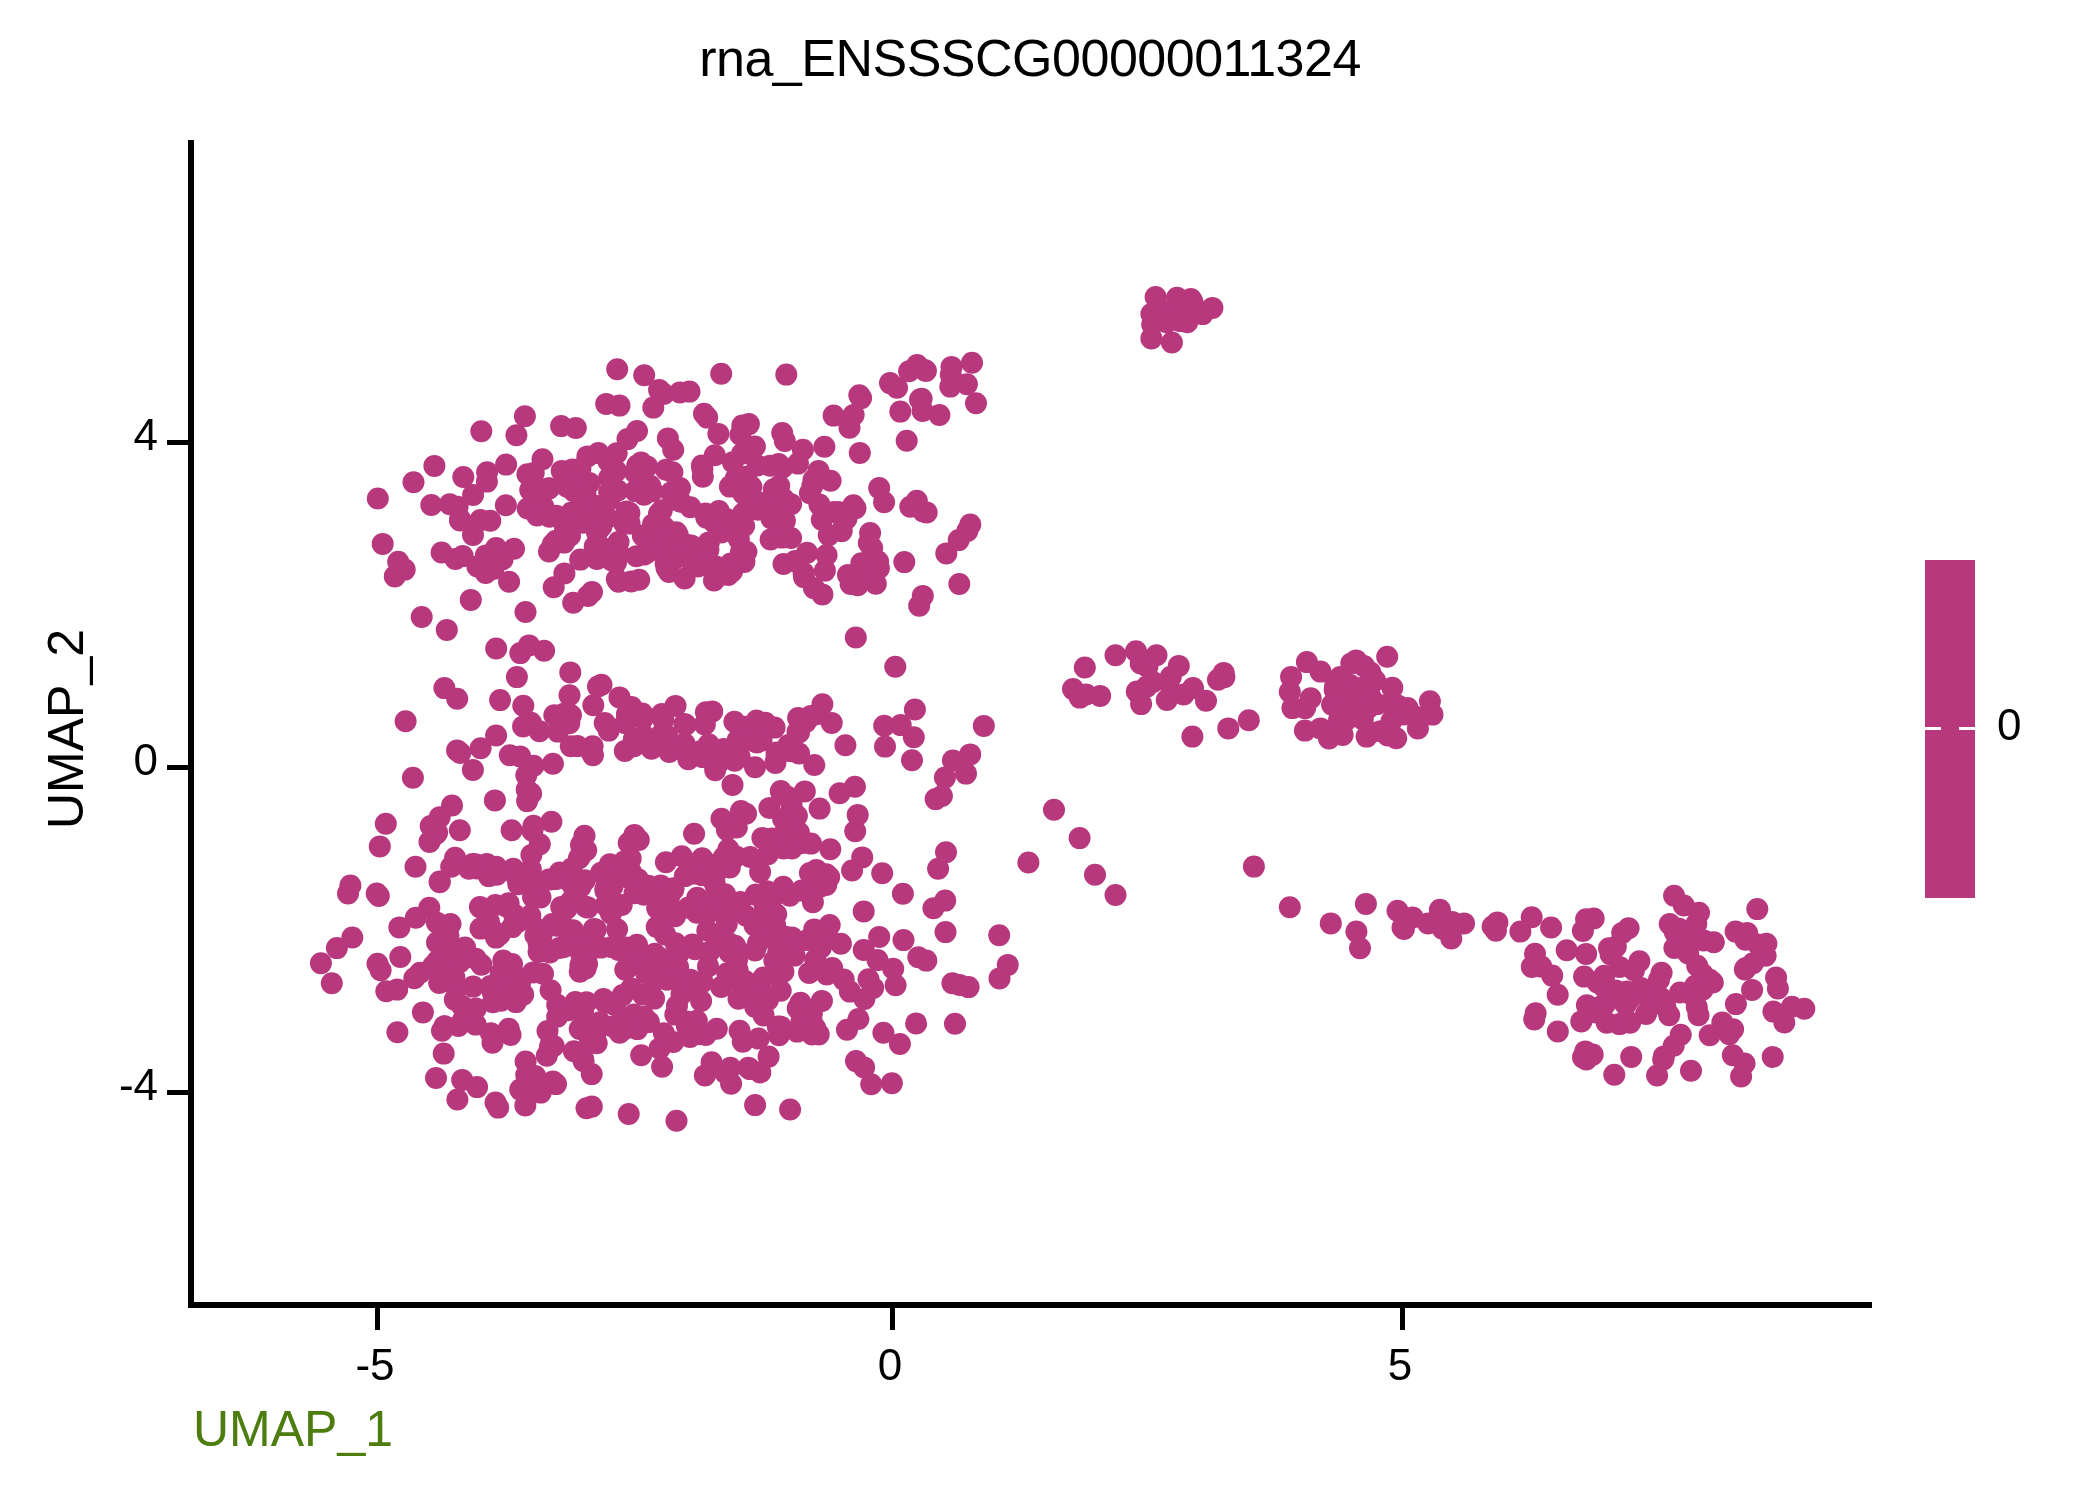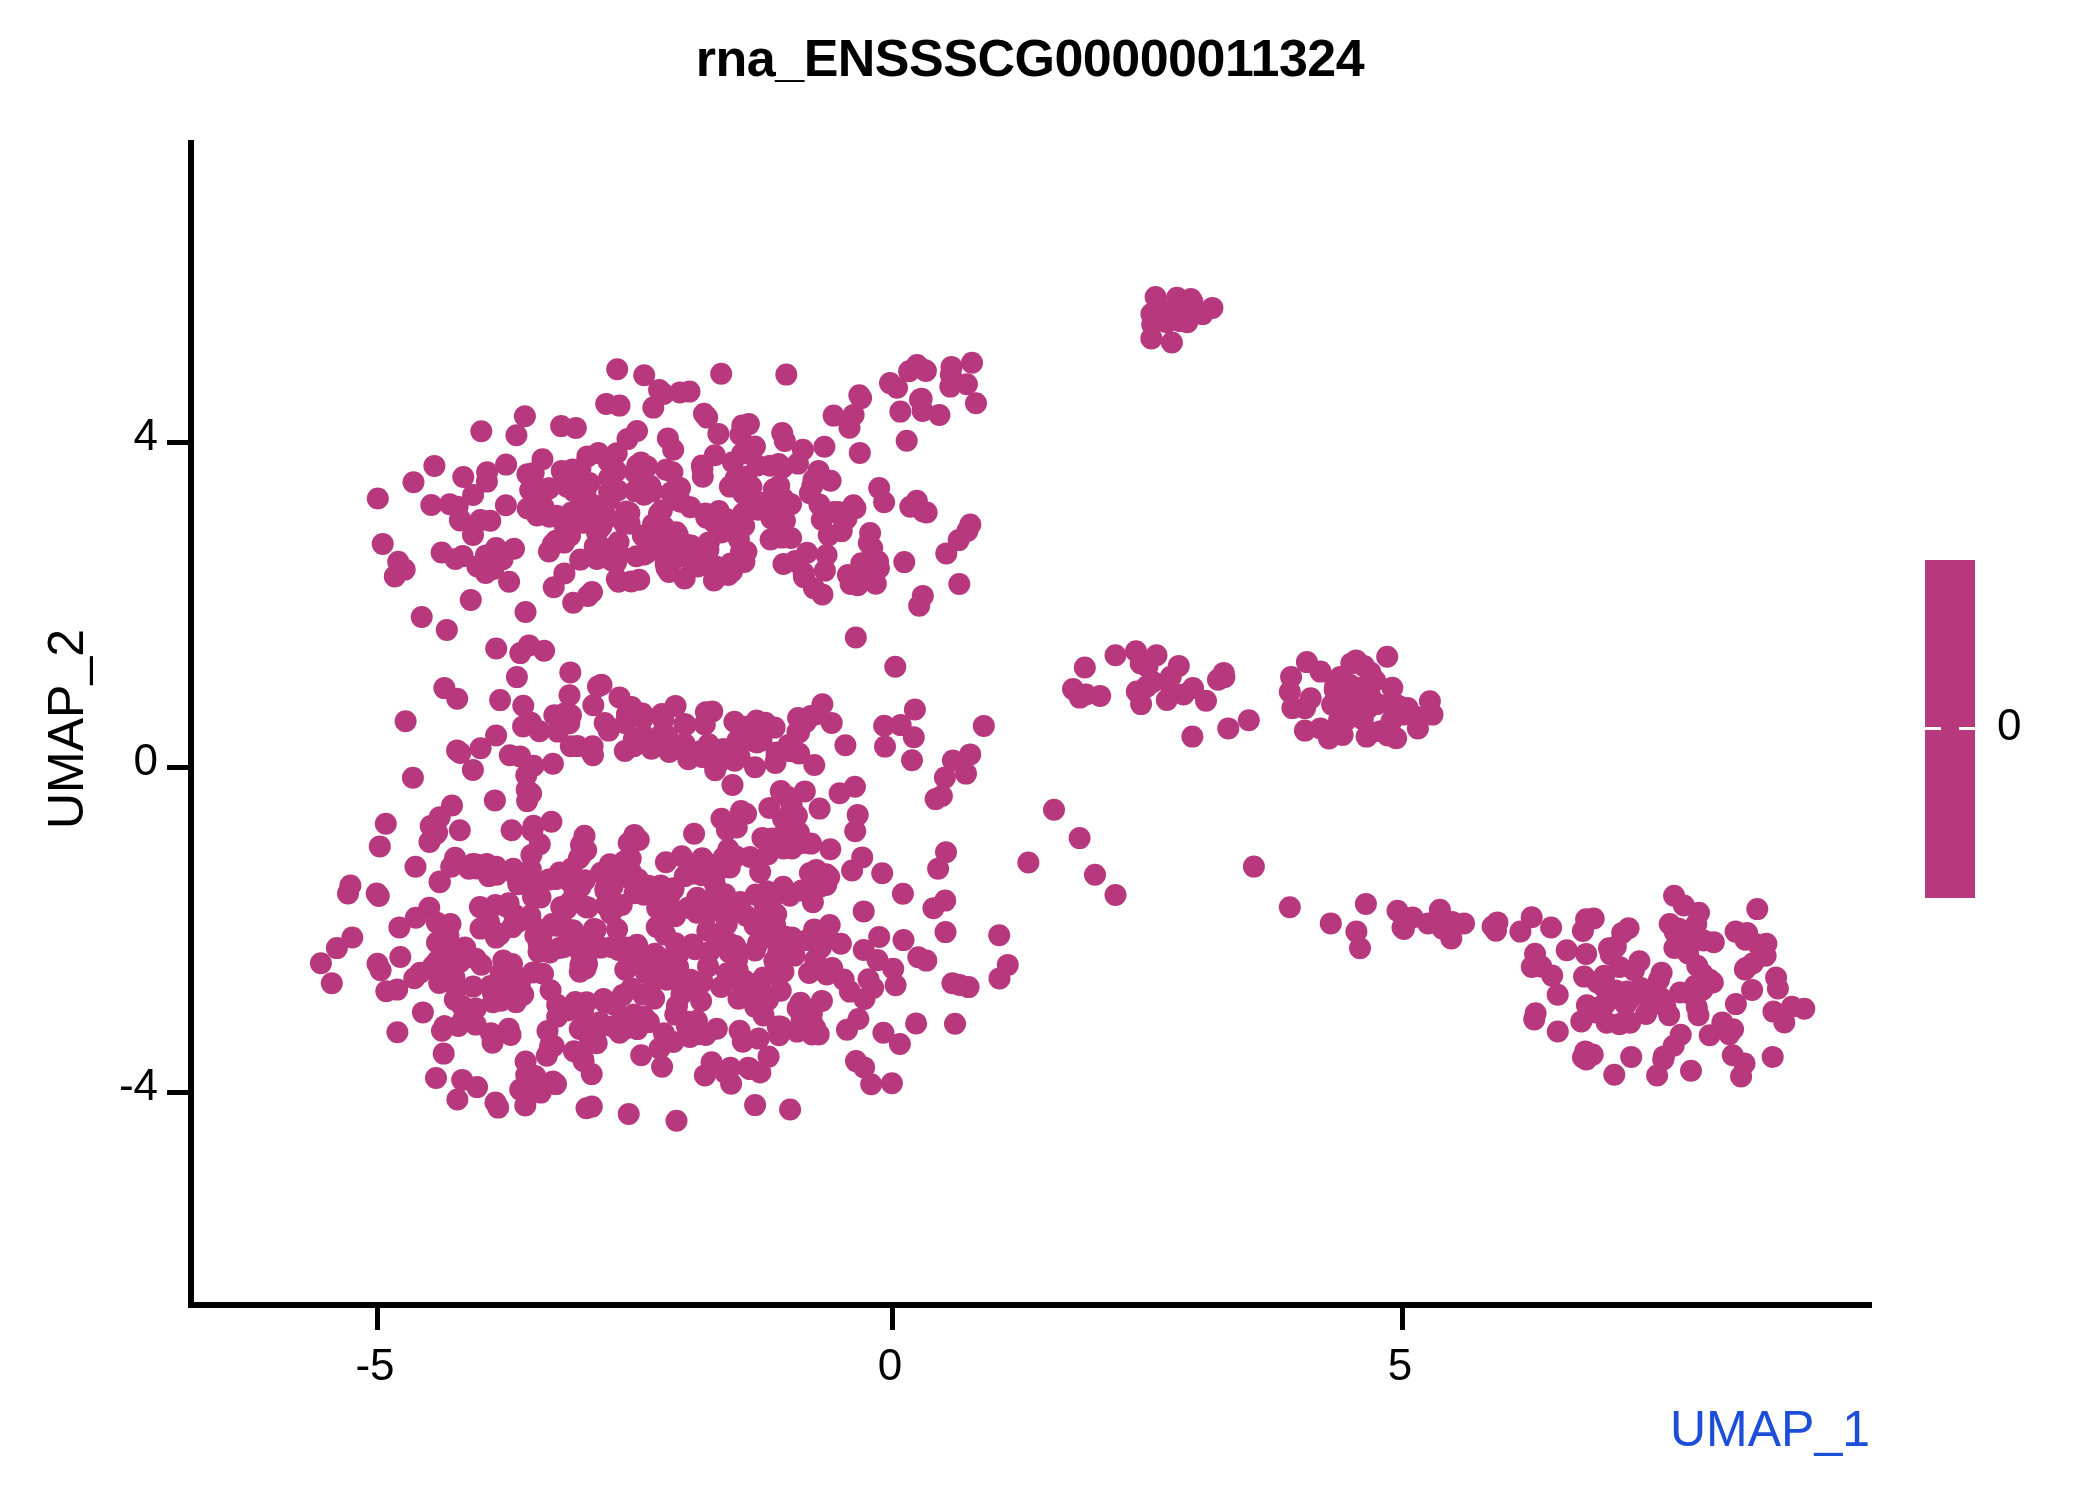--- a/index.html
+++ b/index.html
@@ -16,21 +16,21 @@
     font-family: "Liberation Sans", sans-serif;
     overflow: hidden;
   }
   #plot-title {
     position: absolute;
     left: 0;
     top: 28px;
     width: 2060px;
     text-align: center;
     font-size: 52px;
-    font-weight: bold;
+    font-weight: normal;
     color: #000000;
     letter-spacing: -0.5px;
     white-space: nowrap;
   }
   
   #panel {
     position: absolute;
     left: 193px;
     top: 140px;
     width: 1677px;
@@ -87,23 +87,23 @@
     font-size: 44px;
     color: #000000;
     text-align: center;
     white-space: nowrap;
   }
   #x-axis-title {
     position: absolute;
     left: 193px;
     top: 1400px;
     width: 1677px;
-    text-align: right;
+    text-align: left;
     font-size: 50px;
-    color: #1d4ed8;
+    color: #4d7c0f;
     white-space: nowrap;
   }
   #y-axis-title {
     position: absolute;
     left: -214px;
     top: 700px;
     width: 560px;
     text-align: center;
     font-size: 50px;
     color: #000000;

